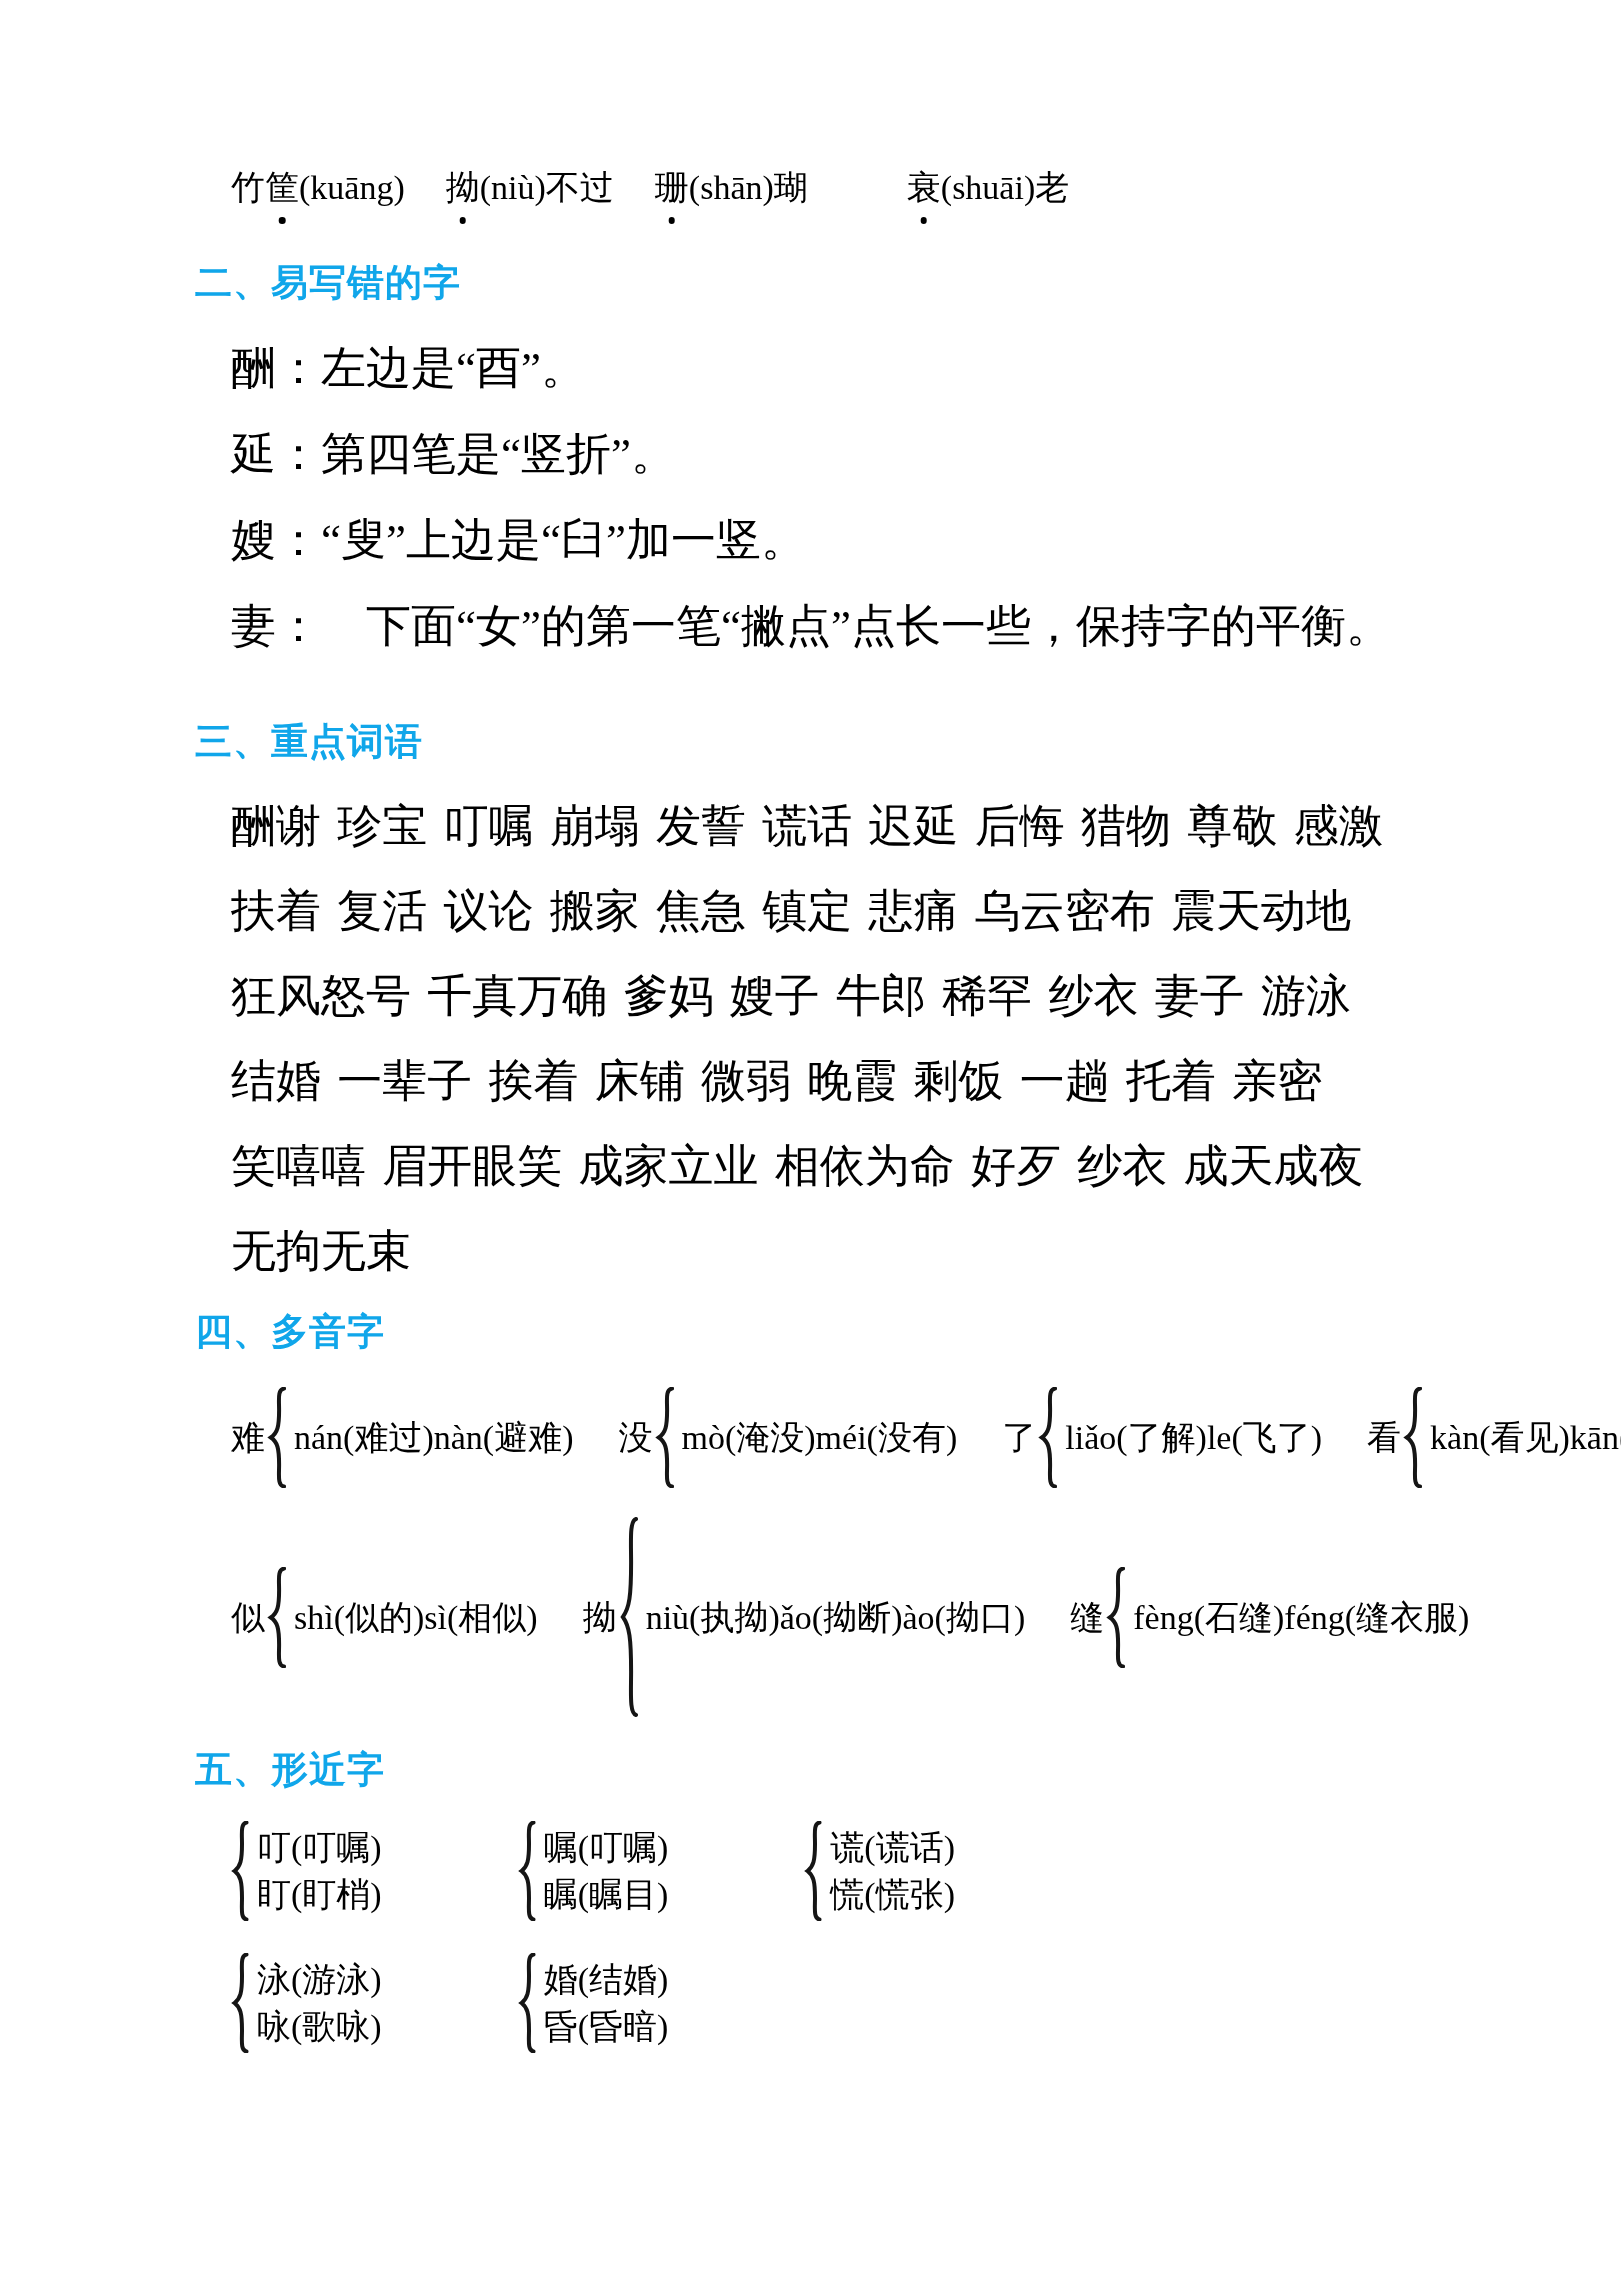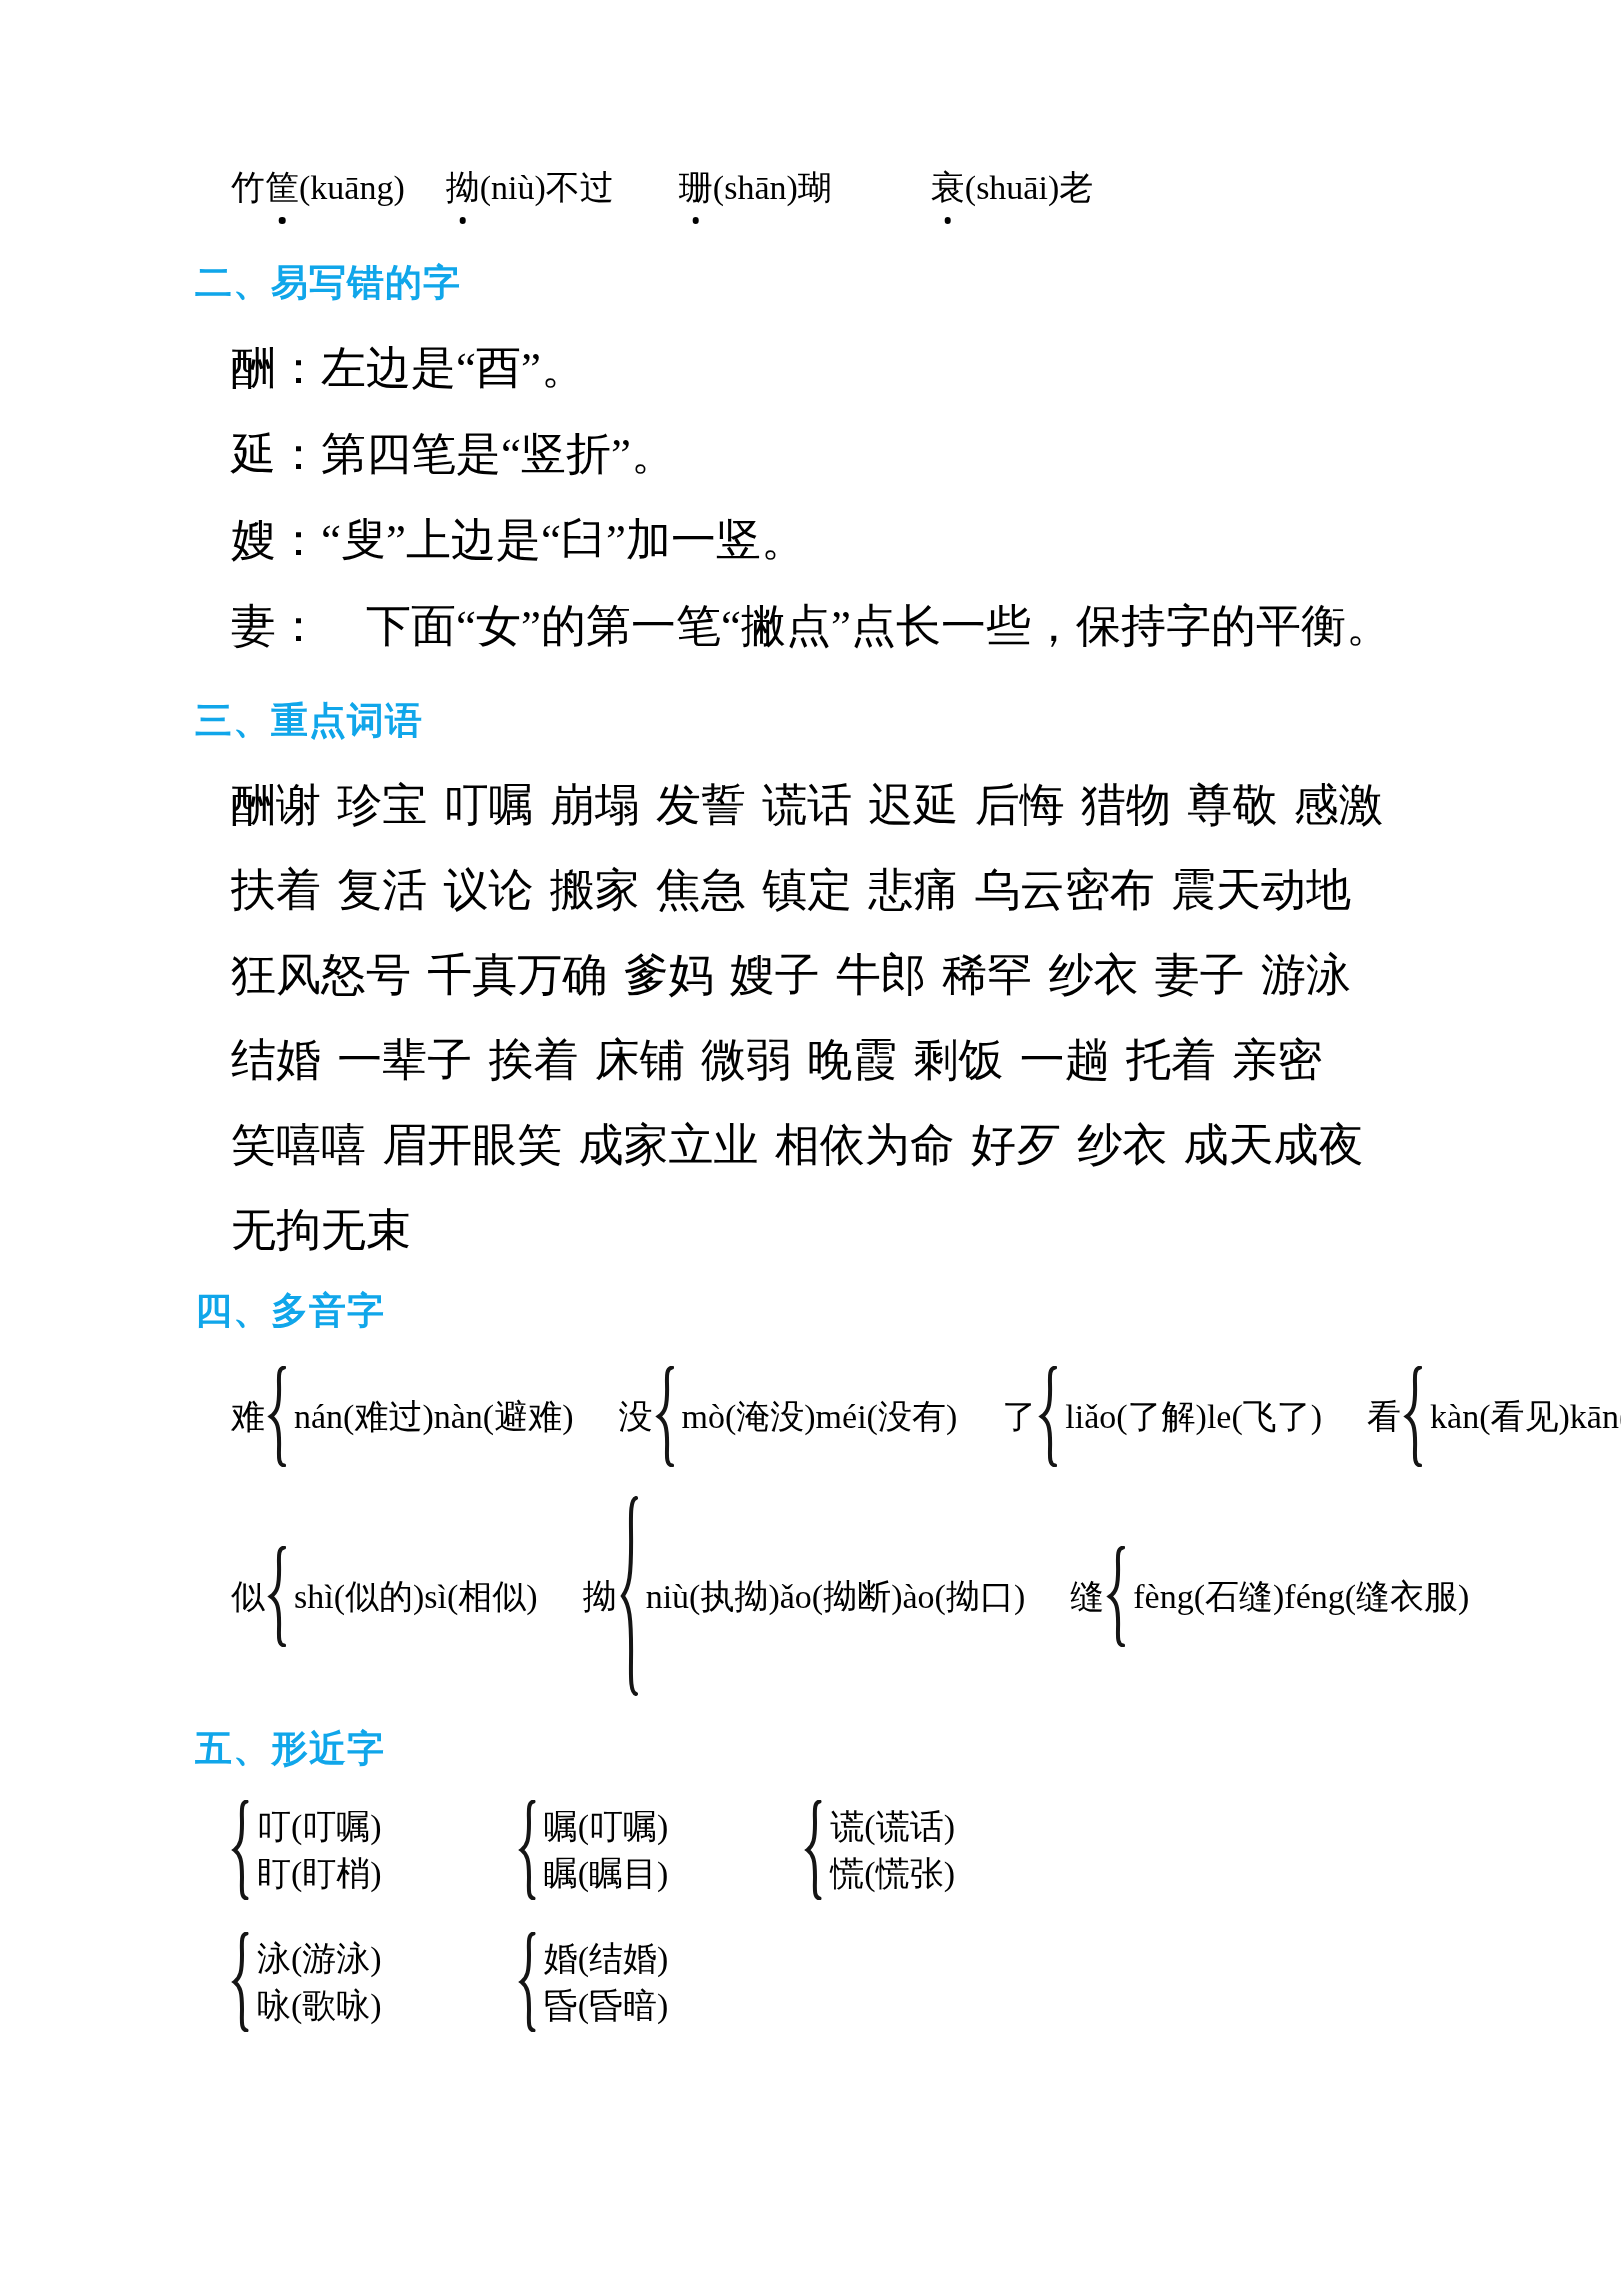--- a/index.html
+++ b/index.html
@@ -10,38 +10,38 @@
     color:#000;
   }
   .page { width:1622px; height:2295px; overflow:hidden; padding:164px 76px 0 195px; background:#fff; }
 
   
   .body-line { font-size:45px; line-height:47px; white-space:nowrap; }
 
   
   .top-line { margin-left:36px; font-size:34px; line-height:47px; white-space:nowrap; }
   .top-item { display:inline-block; margin-right:41px; }
-  .top-item:nth-child(3) { margin-right:99px;margin-left:24px; }
+  .top-item:nth-child(3) { margin-right:99px; }
   .top-item:last-child { margin-right:0; }
   .dotted { position:relative; display:inline-block; }
   .dotted::after {
     content:""; position:absolute; left:50%; bottom:-13px;
     width:6.6px; height:6.6px; border-radius:50%; background:#000;
     transform:translateX(-50%);
   }
 
   
   .sec-title {
     font-family:"Liberation Sans","DejaVu Sans",sans-serif;
     font-weight:bold; color:var(--accent,#10a6ea);
     font-size:37px; line-height:47px; letter-spacing:1px;
     white-space:nowrap;
   }
   #sec2-title { margin-top:48px; }
-  #sec3-title { margin-top:47px; }
+  #sec3-title { margin-top:68px; }
   #sec4-title { margin-top:33px; }
   #sec5-title { margin-top:28px; }
 
   
   .s2-item { margin-left:36px; margin-top:39px; }
 
   
   .word-line { margin-left:36px; margin-top:38px; word-spacing:5px; }
 
   

